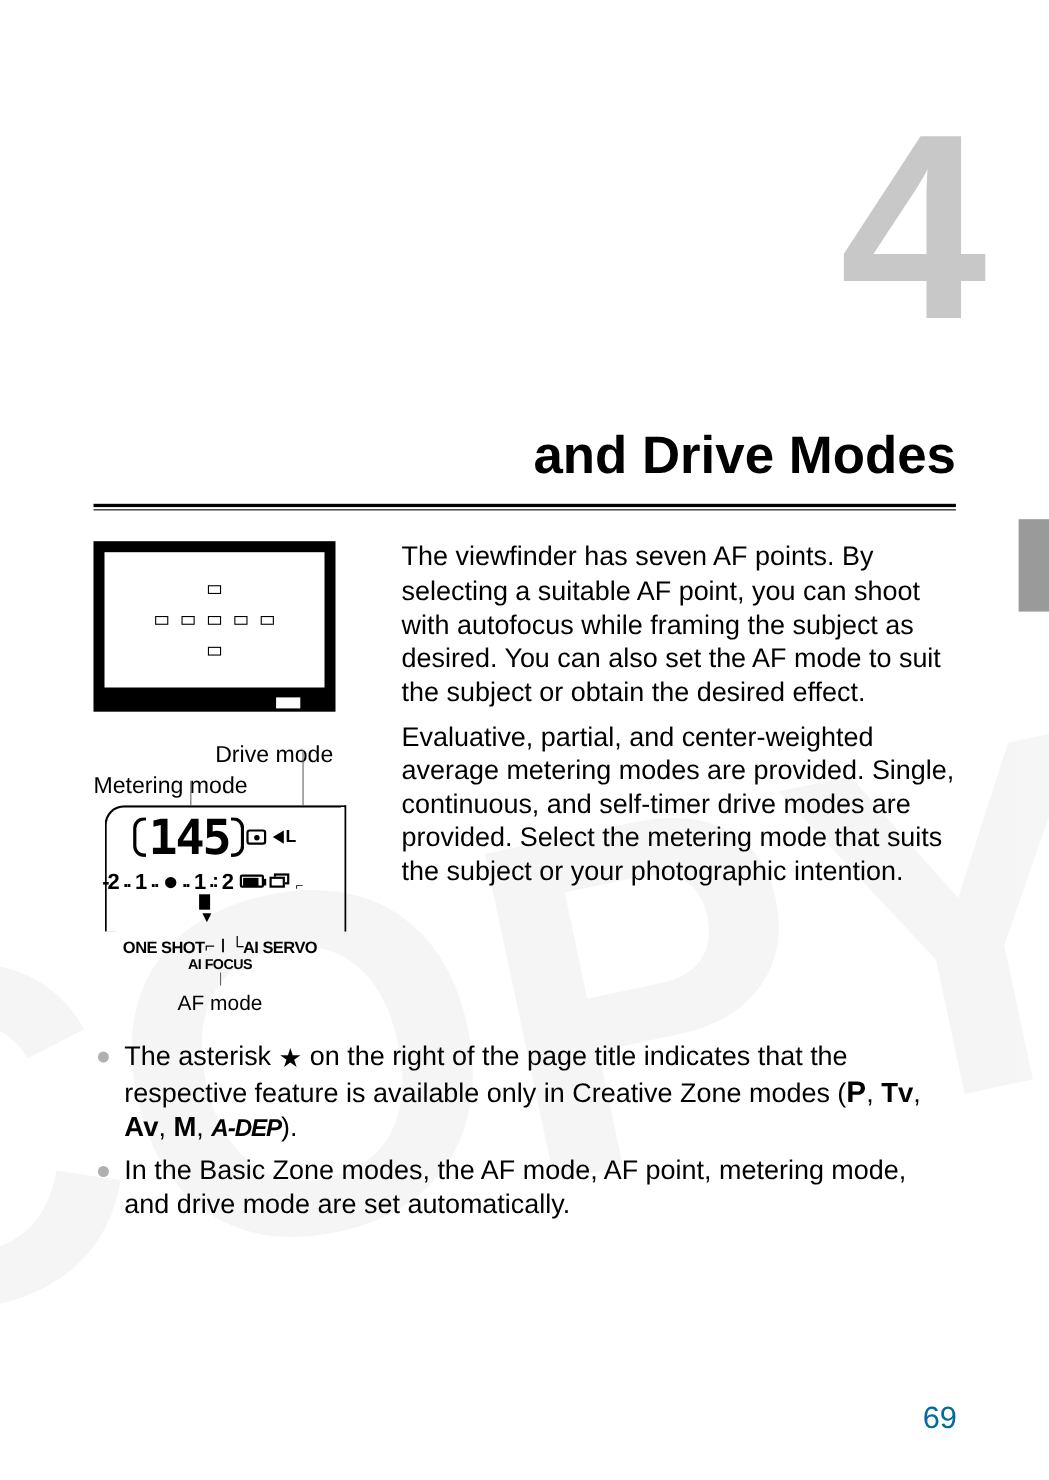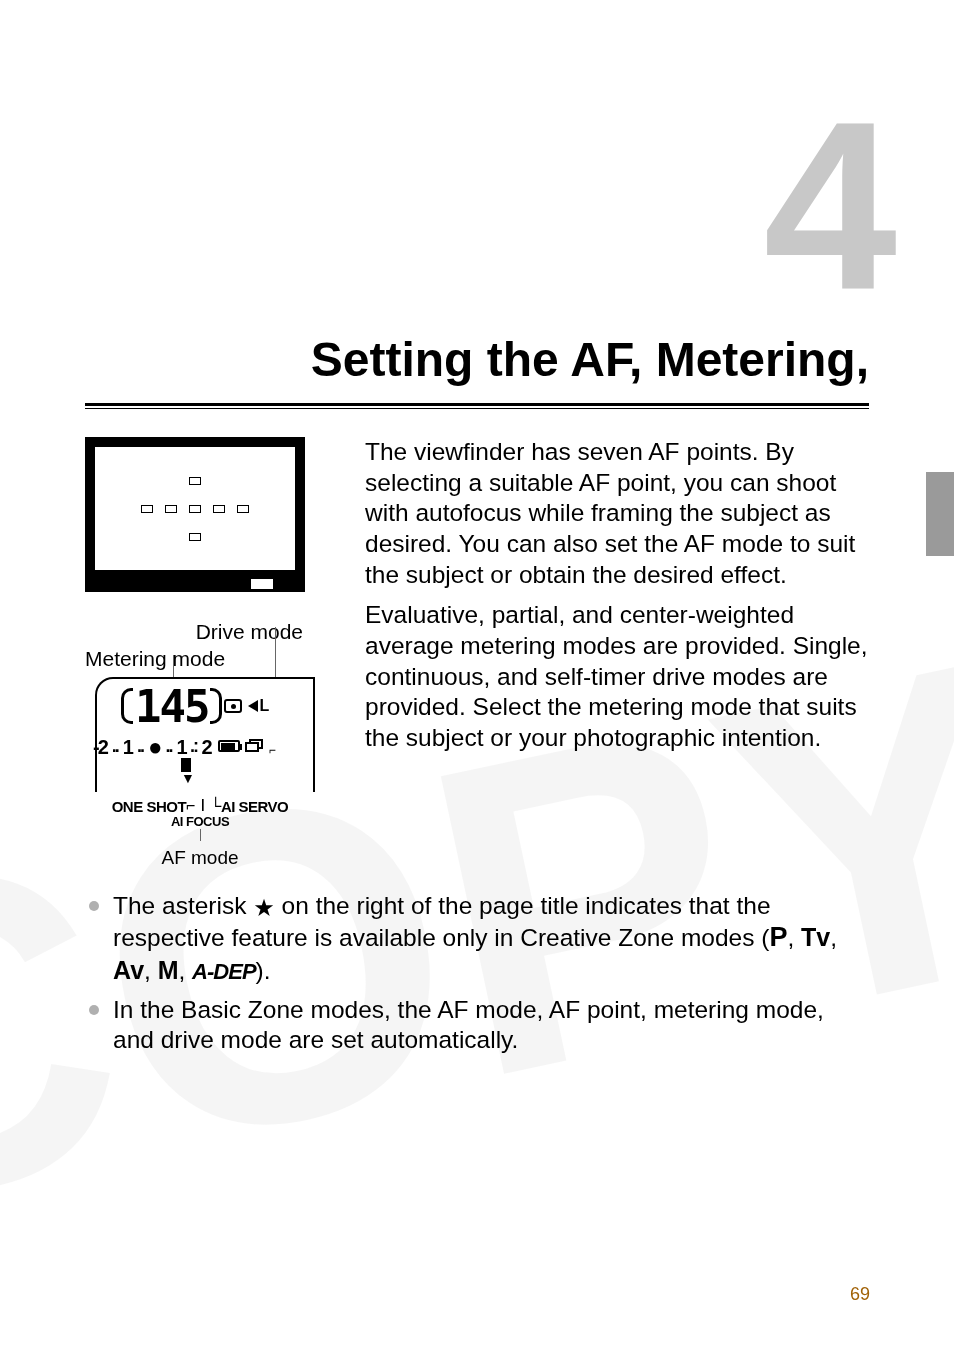--- a/index.html
+++ b/index.html
@@ -258,40 +258,41 @@
     .mode-sym { font-weight: bold; }
     .mode-sym.p { font-size: 27px; }
     .mode-sym.tv { font-size: 25px; }
     .mode-sym.av { font-size: 25px; }
     .mode-sym.m { font-size: 25px; }
     .mode-sym.adep { font-size: 22px; letter-spacing:-1px;font-style:italic; }
     .page-num {
       position: absolute;
       bottom: 40px;
       right: 84px;
-      font-size: 18px;
-      color: #a16207;
+      font-size: 28px;
+      color: #0369a1;
       z-index: 2;
     }
   </style>
 </head>
 <body>
 
 <div class="watermark">
   <svg viewBox="0 0 500 200">
     <text x="0" y="160" font-family="Arial" font-size="170" font-weight="bold" fill="#888">COPY</text>
   </svg>
 </div>
 
 <div class="side-tab"></div>
 
 <div class="content">
   <div class="chapter-number">4</div>
   <h1 class="title">
-    <span>Setting the AF, Metering,</span><br>
+    <br>
+    <span>and Drive Modes</span>
   </h1>
   <hr class="title-rule-thick">
   <hr class="title-rule-thin">
 
   <div class="main-block">
     <div class="left-col">
       <div class="viewfinder-box">
         <div class="viewfinder-inner">
           <div class="af-grid">
             <span class="af-empty"></span>

